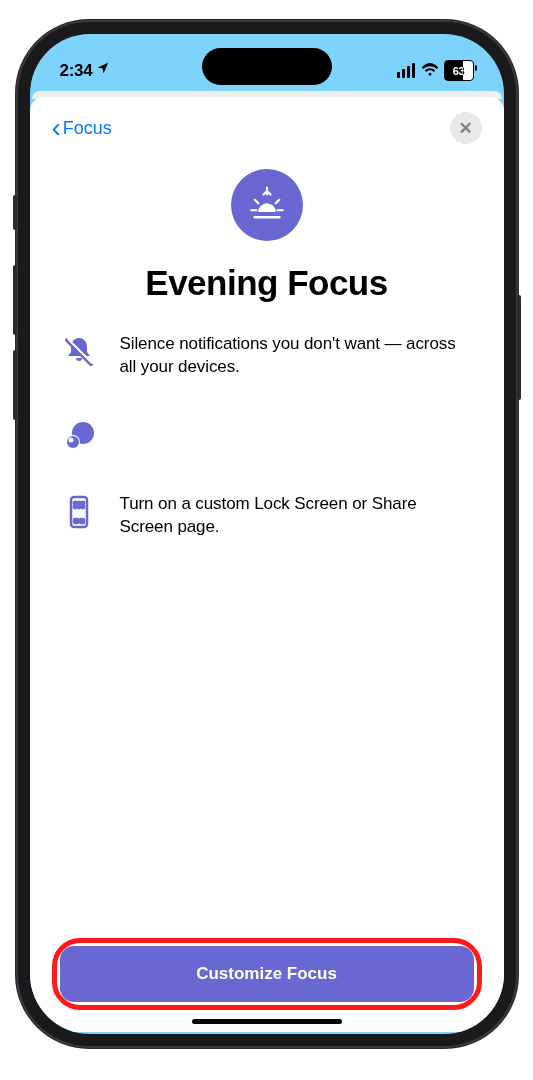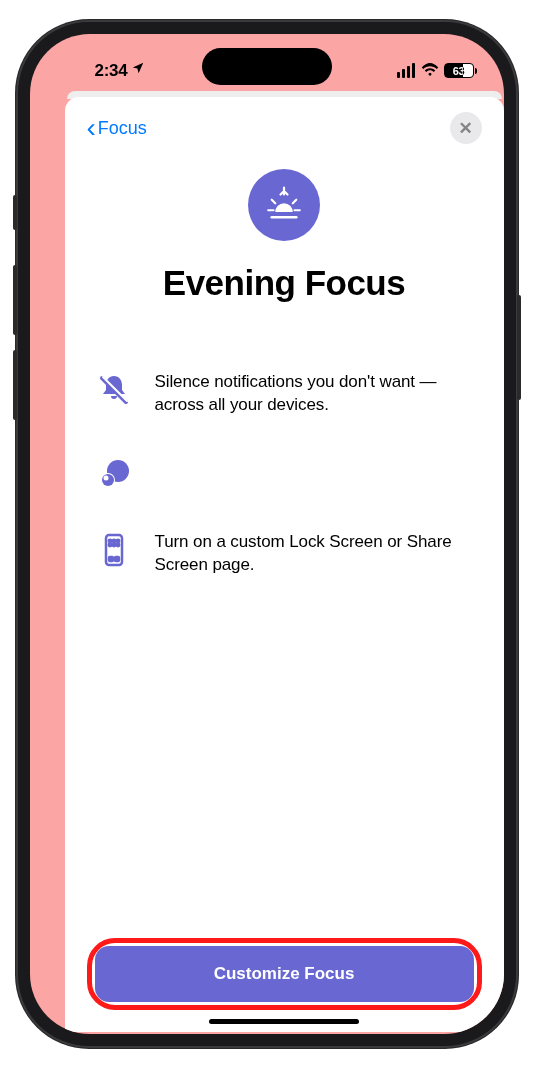--- a/index.html
+++ b/index.html
@@ -28,25 +28,24 @@
       border-radius: 2px;
     }
     .side-button.left1 { top: 175px; left: -3px; width: 4px; height: 35px; }
     .side-button.left2 { top: 245px; left: -3px; width: 4px; height: 70px; }
     .side-button.left3 { top: 330px; left: -3px; width: 4px; height: 70px; }
     .side-button.right1 { top: 275px; right: -3px; width: 4px; height: 105px; }
 
     .screen {
       width: 100%;
       height: 100%;
-      background: #fca5a5;
+      background: #7dd3fc;
       border-radius: 60px;
       overflow: hidden;
       position: relative;
-      padding-left: 35px;
     }
     .dynamic-island {
       position: absolute;
       top: 14px;
       left: 50%;
       transform: translateX(-50%);
       width: 130px;
       height: 37px;
       background: #000;
       border-radius: 22px;
@@ -66,21 +65,21 @@
       letter-spacing: -0.3px;
     }
     .status-left { display: flex; align-items: center; gap: 4px; }
     .status-right { display: flex; align-items: center; gap: 5px; }
     .loc-icon { font-size: 14px; display: inline-block; transform: translateY(-1px);}
     .signal, .wifi { display: inline-flex; align-items: flex-end; }
     .signal span { width: 3px; background: #000; margin: 0 1px; border-radius: 1px; }
     .signal span:nth-child(1){height:6px;} .signal span:nth-child(2){height:9px;}
     .signal span:nth-child(3){height:12px;} .signal span:nth-child(4){height:15px;}
     .battery-box {
-      position: relative; width: 30px; height: 15px; border: 1.5px solid #000; border-radius: 4px;
+      position: relative; width: 30px; height: 21px; border: 1.5px solid #000; border-radius: 4px;
       display: flex; align-items: center; font-size: 11px; font-weight: 600; justify-content: center;
       background: linear-gradient(to right, #000 63%, #fff 63%);
       color: #fff;
     }
     .battery-box::after { content:""; position:absolute; right:-4px; top:4px; width:2px; height:6px; background:#000; border-radius: 0 2px 2px 0;}
     .battery-text { mix-blend-mode: difference; }
 
     .sheet-hint {
       height: 8px; background: #eee; margin: 0 2px; border-radius: 16px 16px 0 0; position: relative; top: 2px;
     }
@@ -115,21 +114,21 @@
       display: flex; align-items: center; justify-content: center;
       margin: 0 auto 22px auto;
     }
     .focus-icon-wrap svg { width: 42px; height: 42px; }
 
     h1.title {
       text-align: center; font-size: 35px; font-weight: 700; letter-spacing: -0.5px;
       color: #000; margin-bottom: 30px;
     }
 
-    .features { display: flex; flex-direction: column; gap: 38px; padding: 0 8px; margin-top: 38px; }
+    .features { display: flex; flex-direction: column; gap: 38px; padding: 0 8px; }
     .feature { display: flex; align-items: flex-start; gap: 22px; }
     .feature-icon { width: 38px; height: 38px; flex-shrink: 0; display: flex; align-items: center; justify-content: center; }
     .feature-icon svg { width: 36px; height: 36px; }
     .feature-text { font-size: 17px; line-height: 1.35; color: #000; font-weight: 400; letter-spacing: -0.1px; }
 
     .spacer { flex: 1; }
 
     .cta-highlight {
       border: 5px solid #ff1a1a;
       border-radius: 28px;

